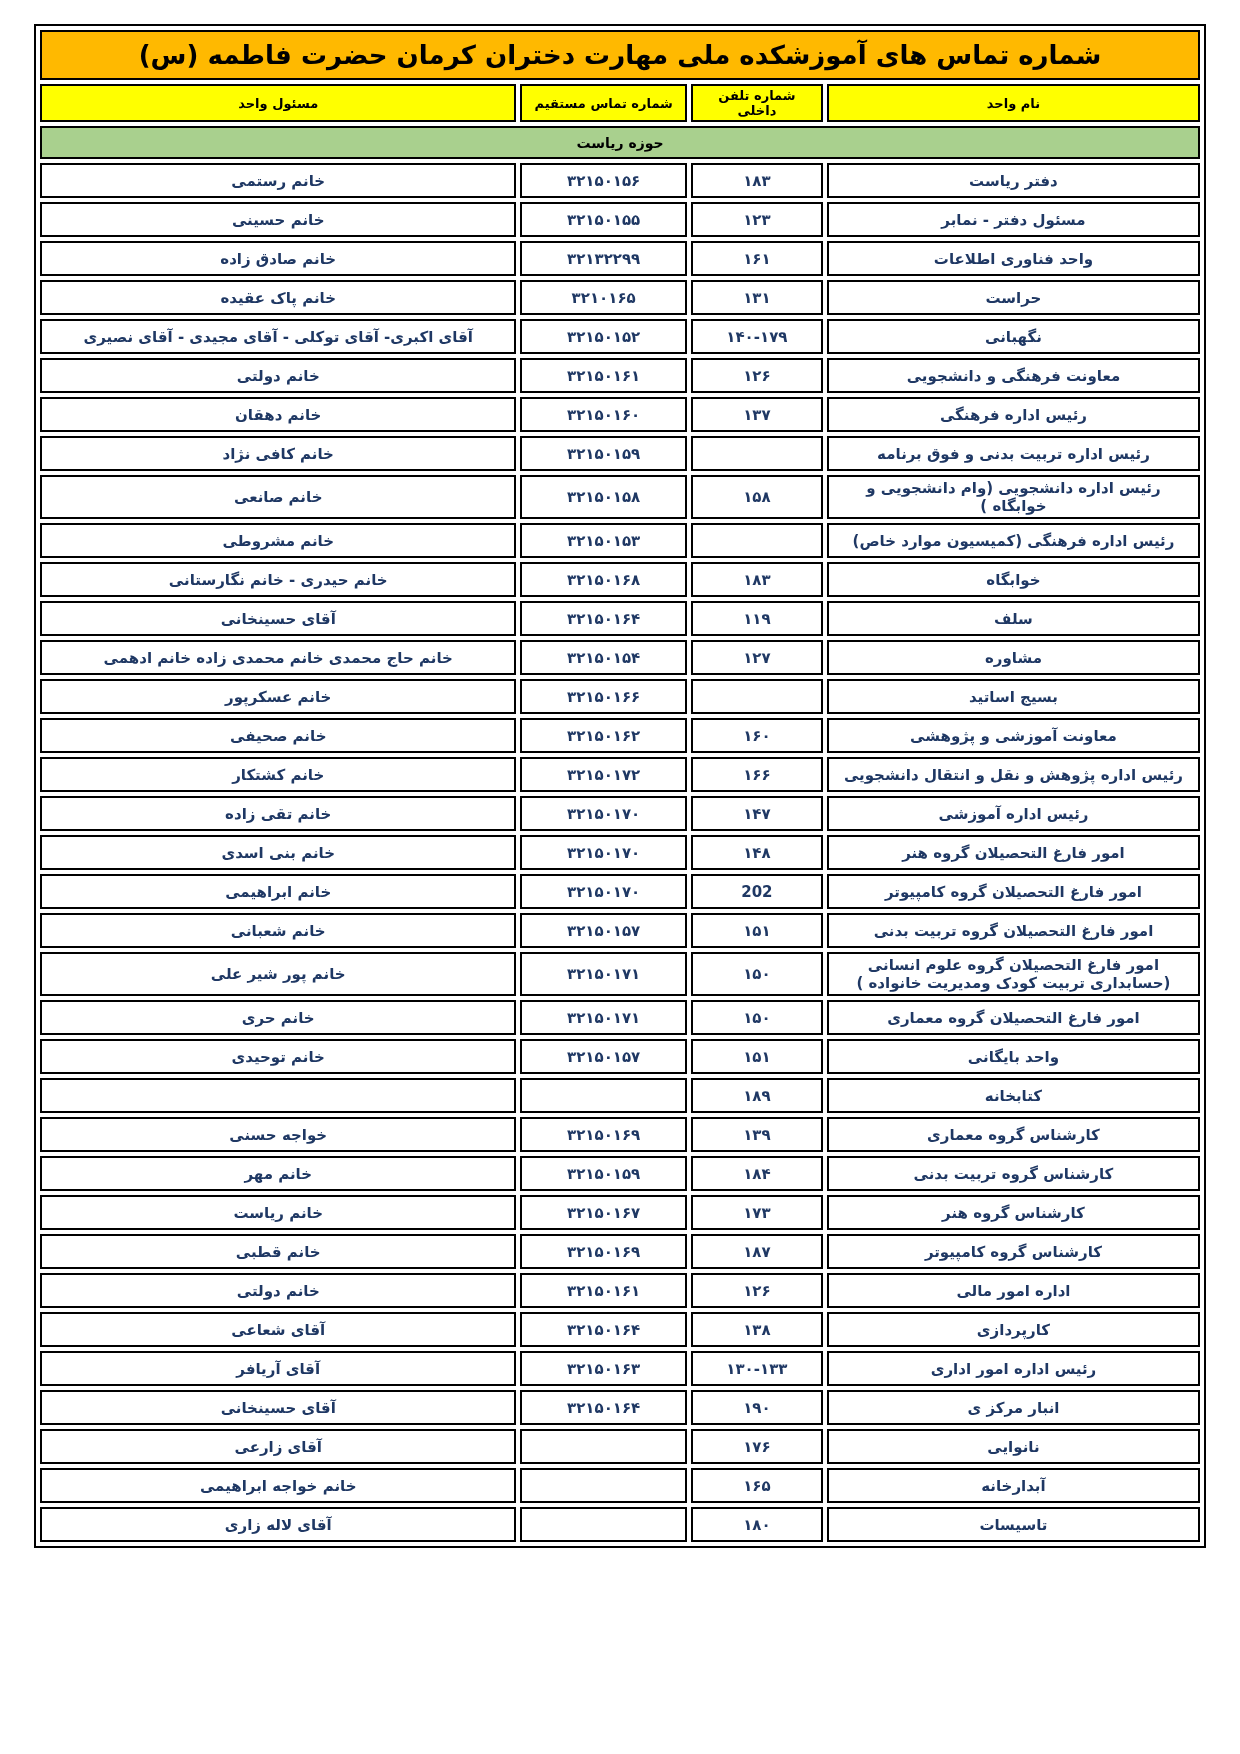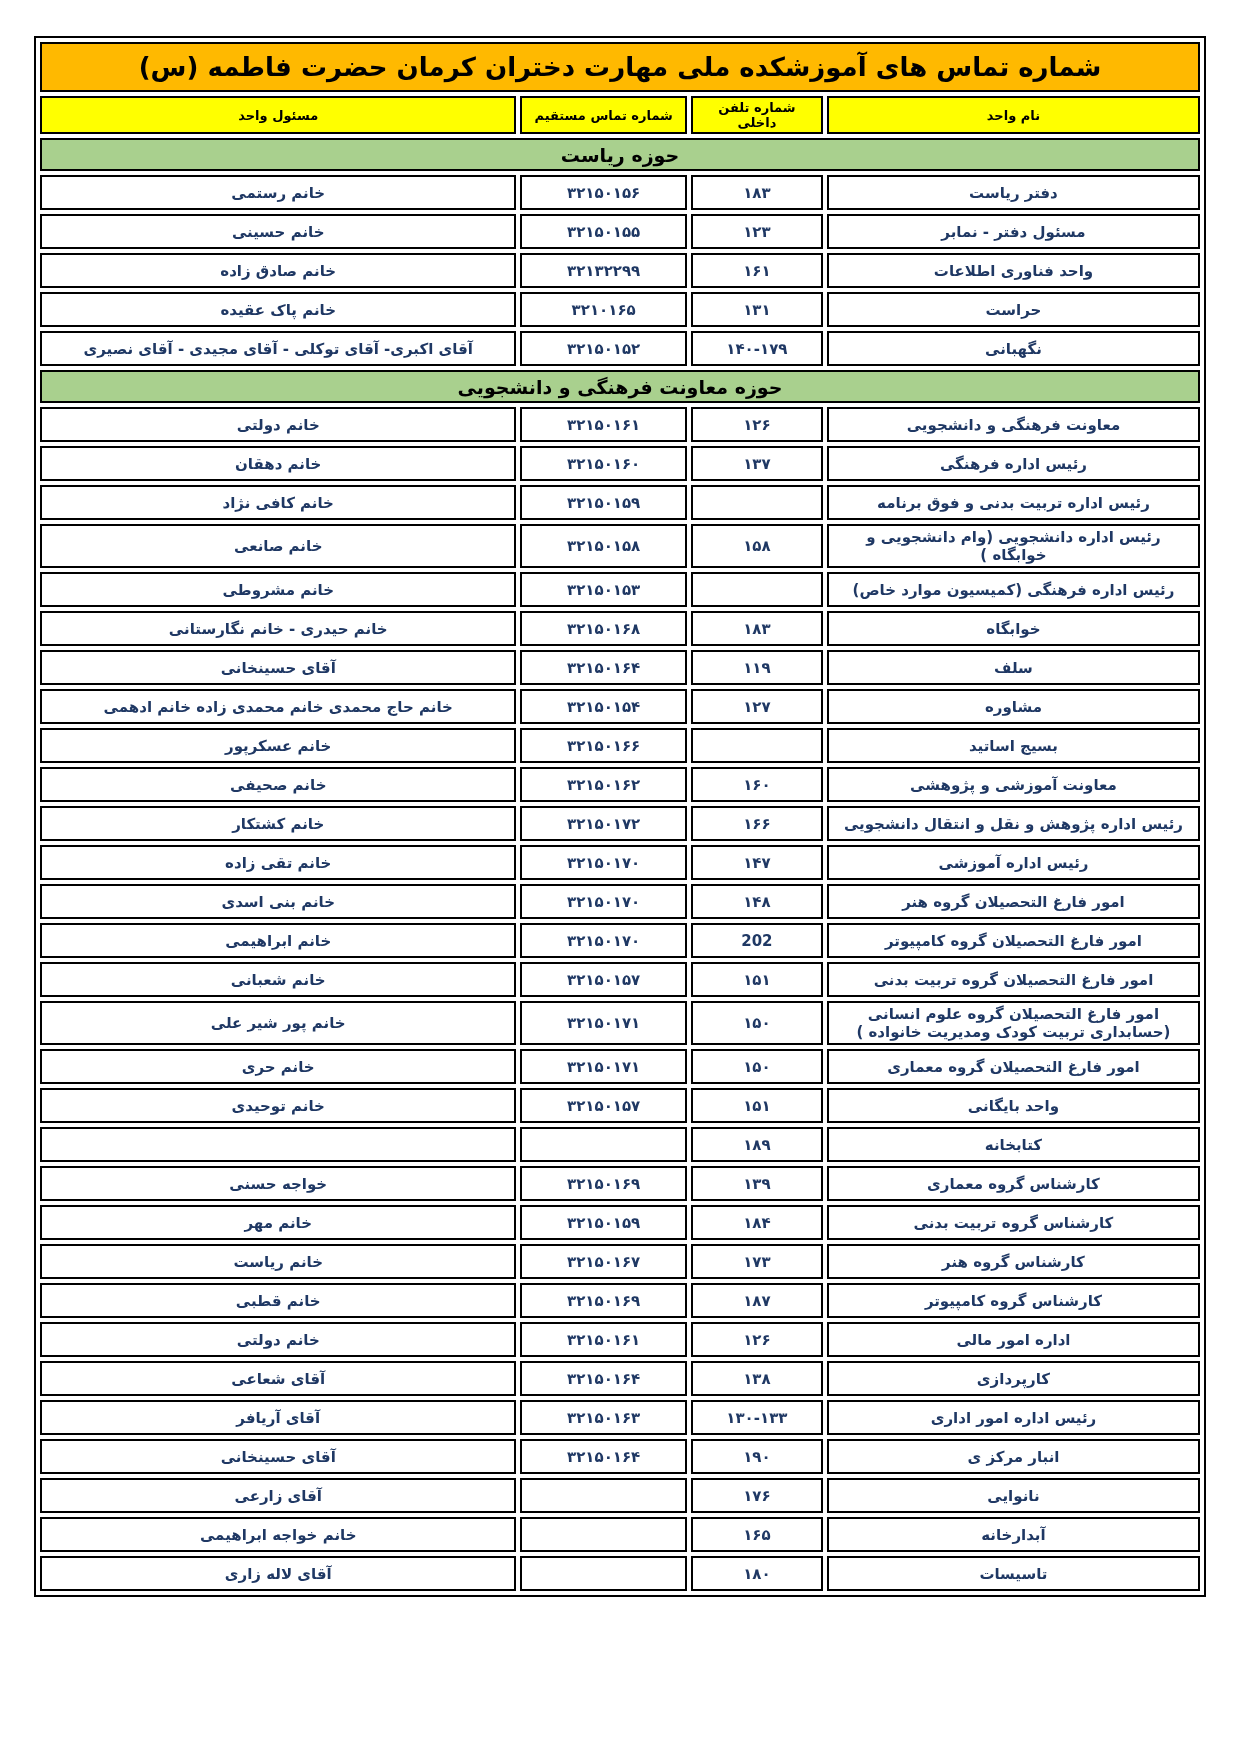--- a/index.html
+++ b/index.html
@@ -9,21 +9,21 @@
     --navy:#1F3864;
     --border:#000000;
   }
   html,body{margin:0;padding:0;background:#ffffff;}
   body{
     width:1240px;min-height:1754px;
     direction:rtl;
     font-family:"DejaVu Sans","Liberation Sans",sans-serif;
     color:#000;
   }
-  .page{padding:36px 34px 0 34px;}
+  .page{padding:24px 34px 0 34px;}
   table.directory{
     width:100%;
     border:2px solid var(--border);
     border-collapse:separate;
     border-spacing:4px;
     background:#fff;
   }
   td,th{
     border:2px solid var(--border);
     text-align:center;
@@ -41,21 +41,21 @@
   .colhead{
     background:var(--yellow);
     height:28px;
     font-size:13px;
     font-weight:bold;
     color:#000;
   }
   .section{
     background:var(--green);
     height:33px;
-    font-size:19px;
+    font-size:14px;
     font-weight:bold;
     color:#000;
   }
   .cell{
     height:35px;
     font-size:15px;
     font-weight:bold;
     color:var(--navy);
     background:#fff;
   }
@@ -111,23 +111,20 @@
           <td class="cell num">۳۲۱۰۱۶۵</td>
           <td class="cell">خانم پاک عقیده</td>
         </tr>
         <tr>
           <td class="cell">نگهبانی</td>
           <td class="cell num">۱۴۰-۱۷۹</td>
           <td class="cell num">۳۲۱۵۰۱۵۲</td>
           <td class="cell">آقای اکبری- آقای توکلی - آقای مجیدی - آقای نصیری</td>
         </tr>
         <tr>
-          <td colspan="4" class="section">حوزه معاونت فرهنگی و دانشجویی</td>
-        </tr>
-        <tr>
           <td class="cell">معاونت فرهنگی و دانشجویی</td>
           <td class="cell num">۱۲۶</td>
           <td class="cell num">۳۲۱۵۰۱۶۱</td>
           <td class="cell">خانم دولتی</td>
         </tr>
         <tr>
           <td class="cell">رئیس اداره فرهنگی</td>
           <td class="cell num">۱۳۷</td>
           <td class="cell num">۳۲۱۵۰۱۶۰</td>
           <td class="cell">خانم دهقان</td>

